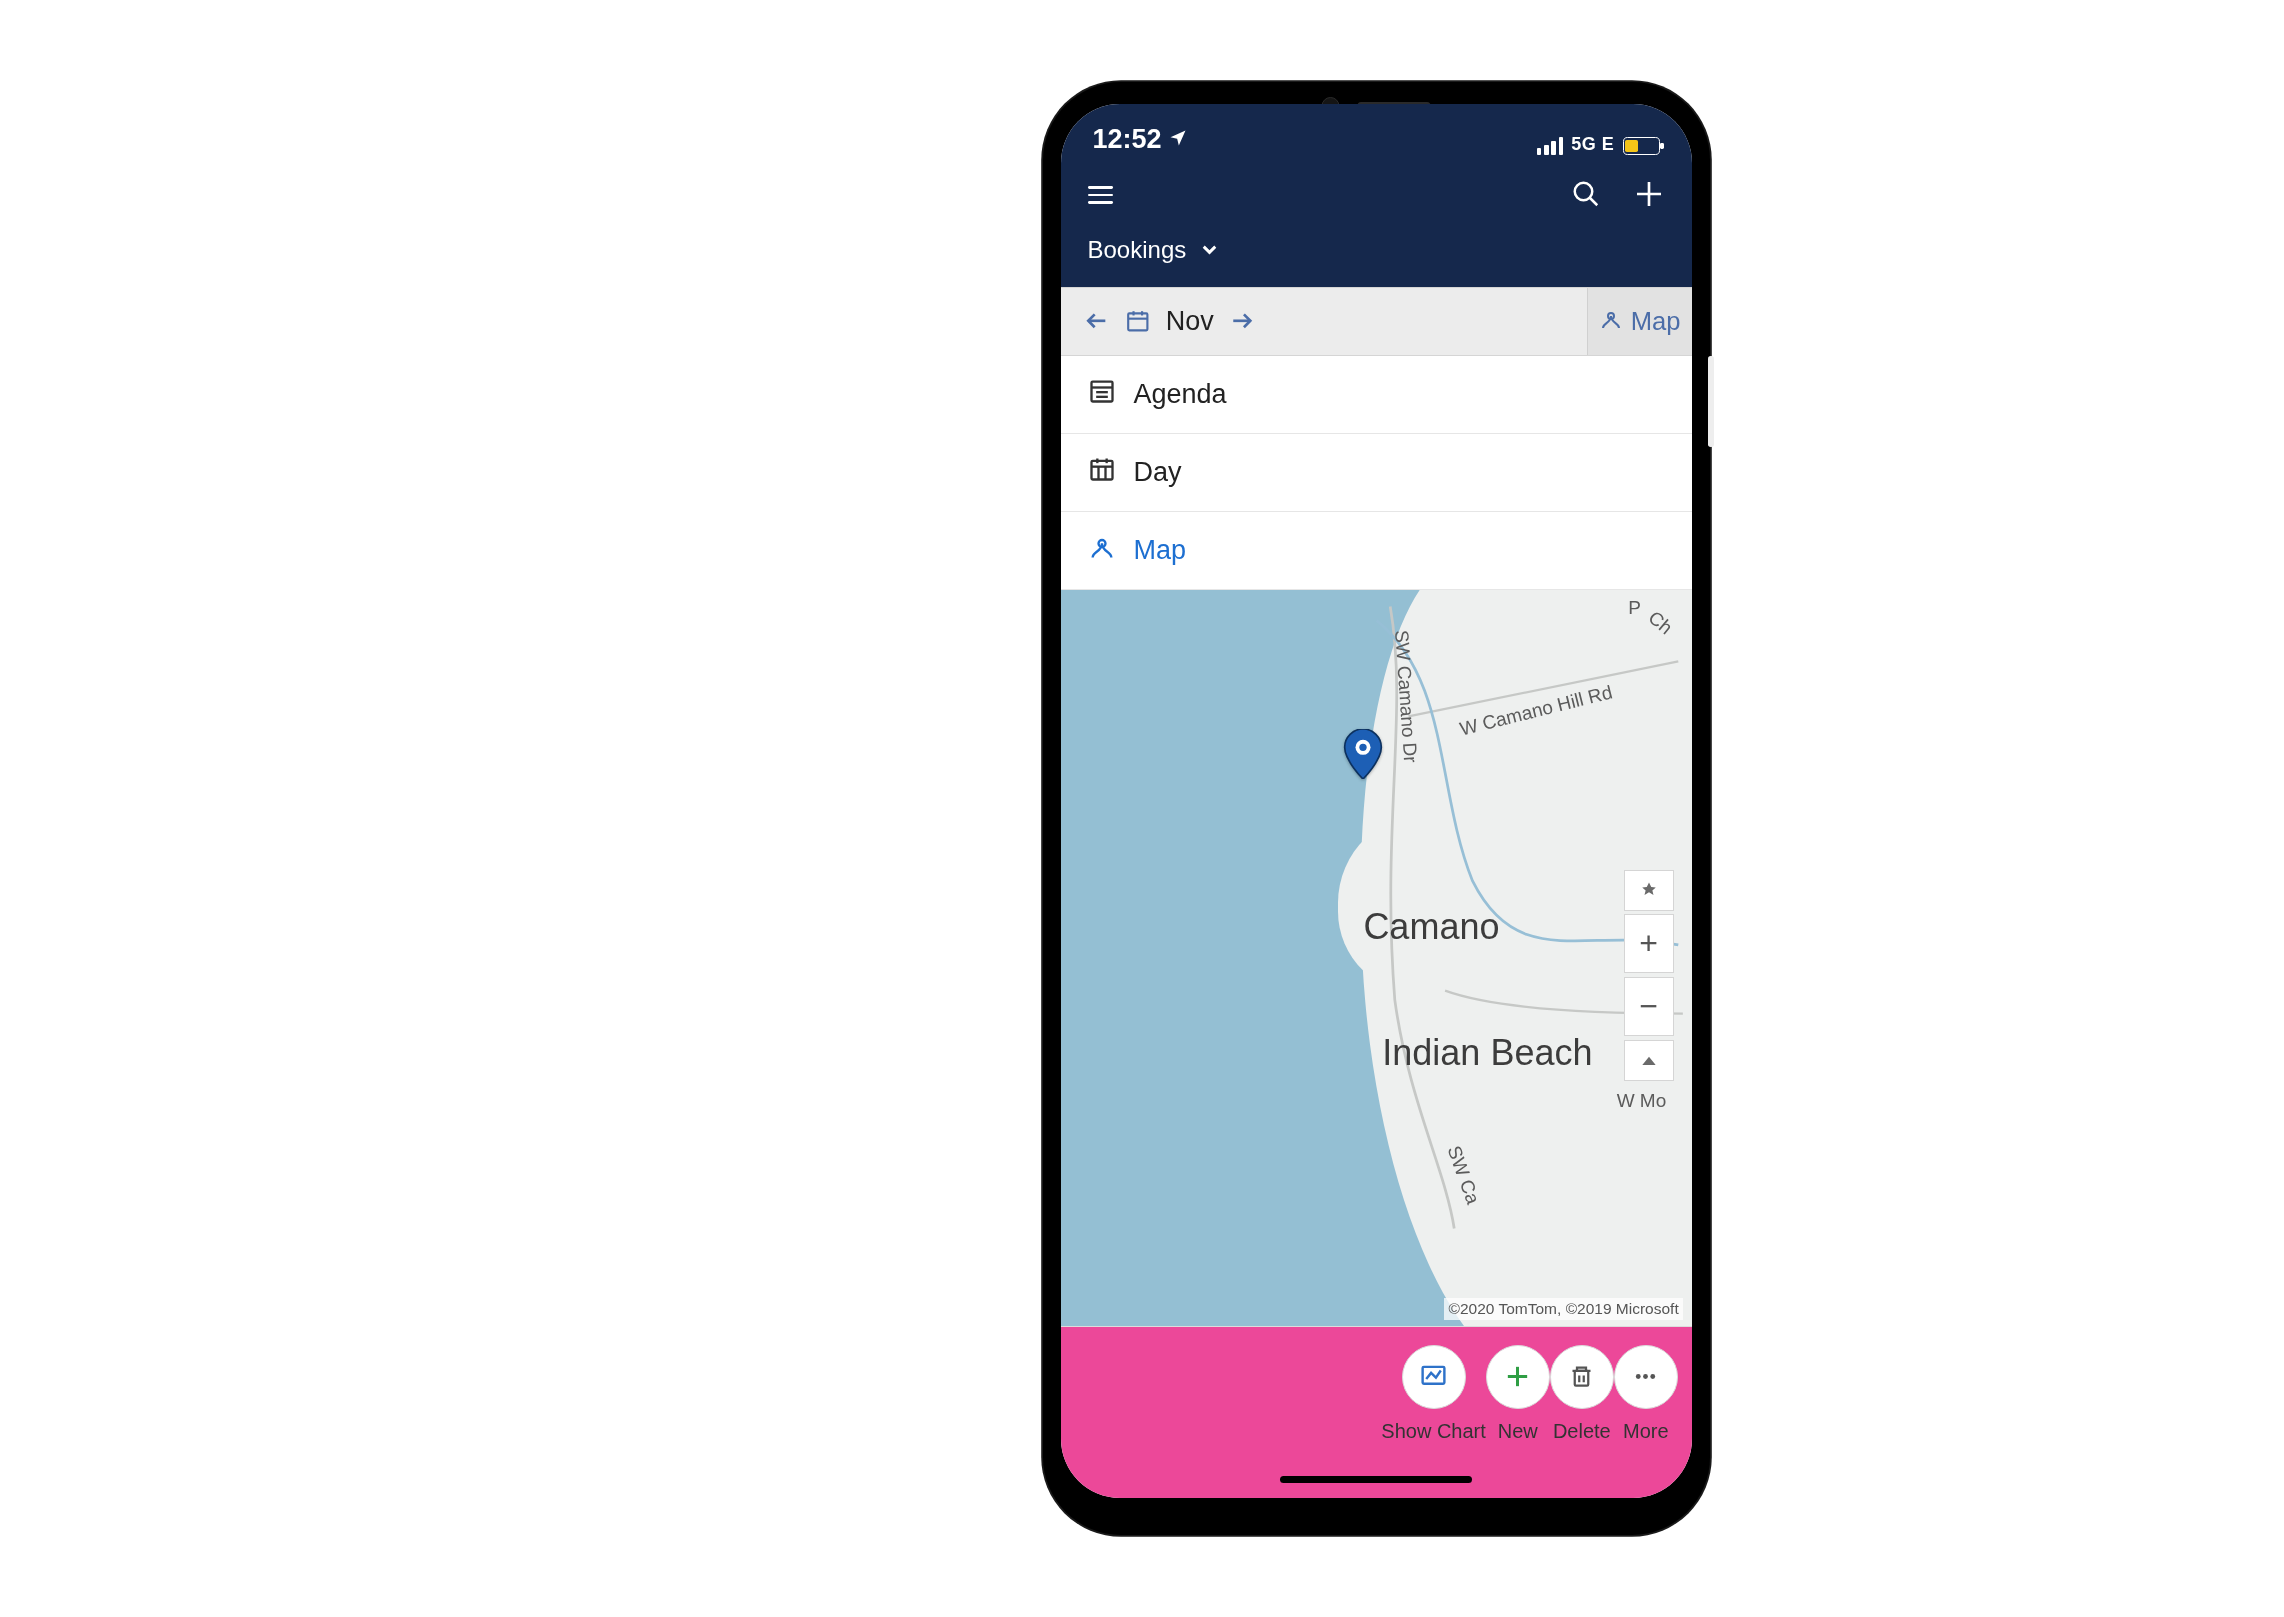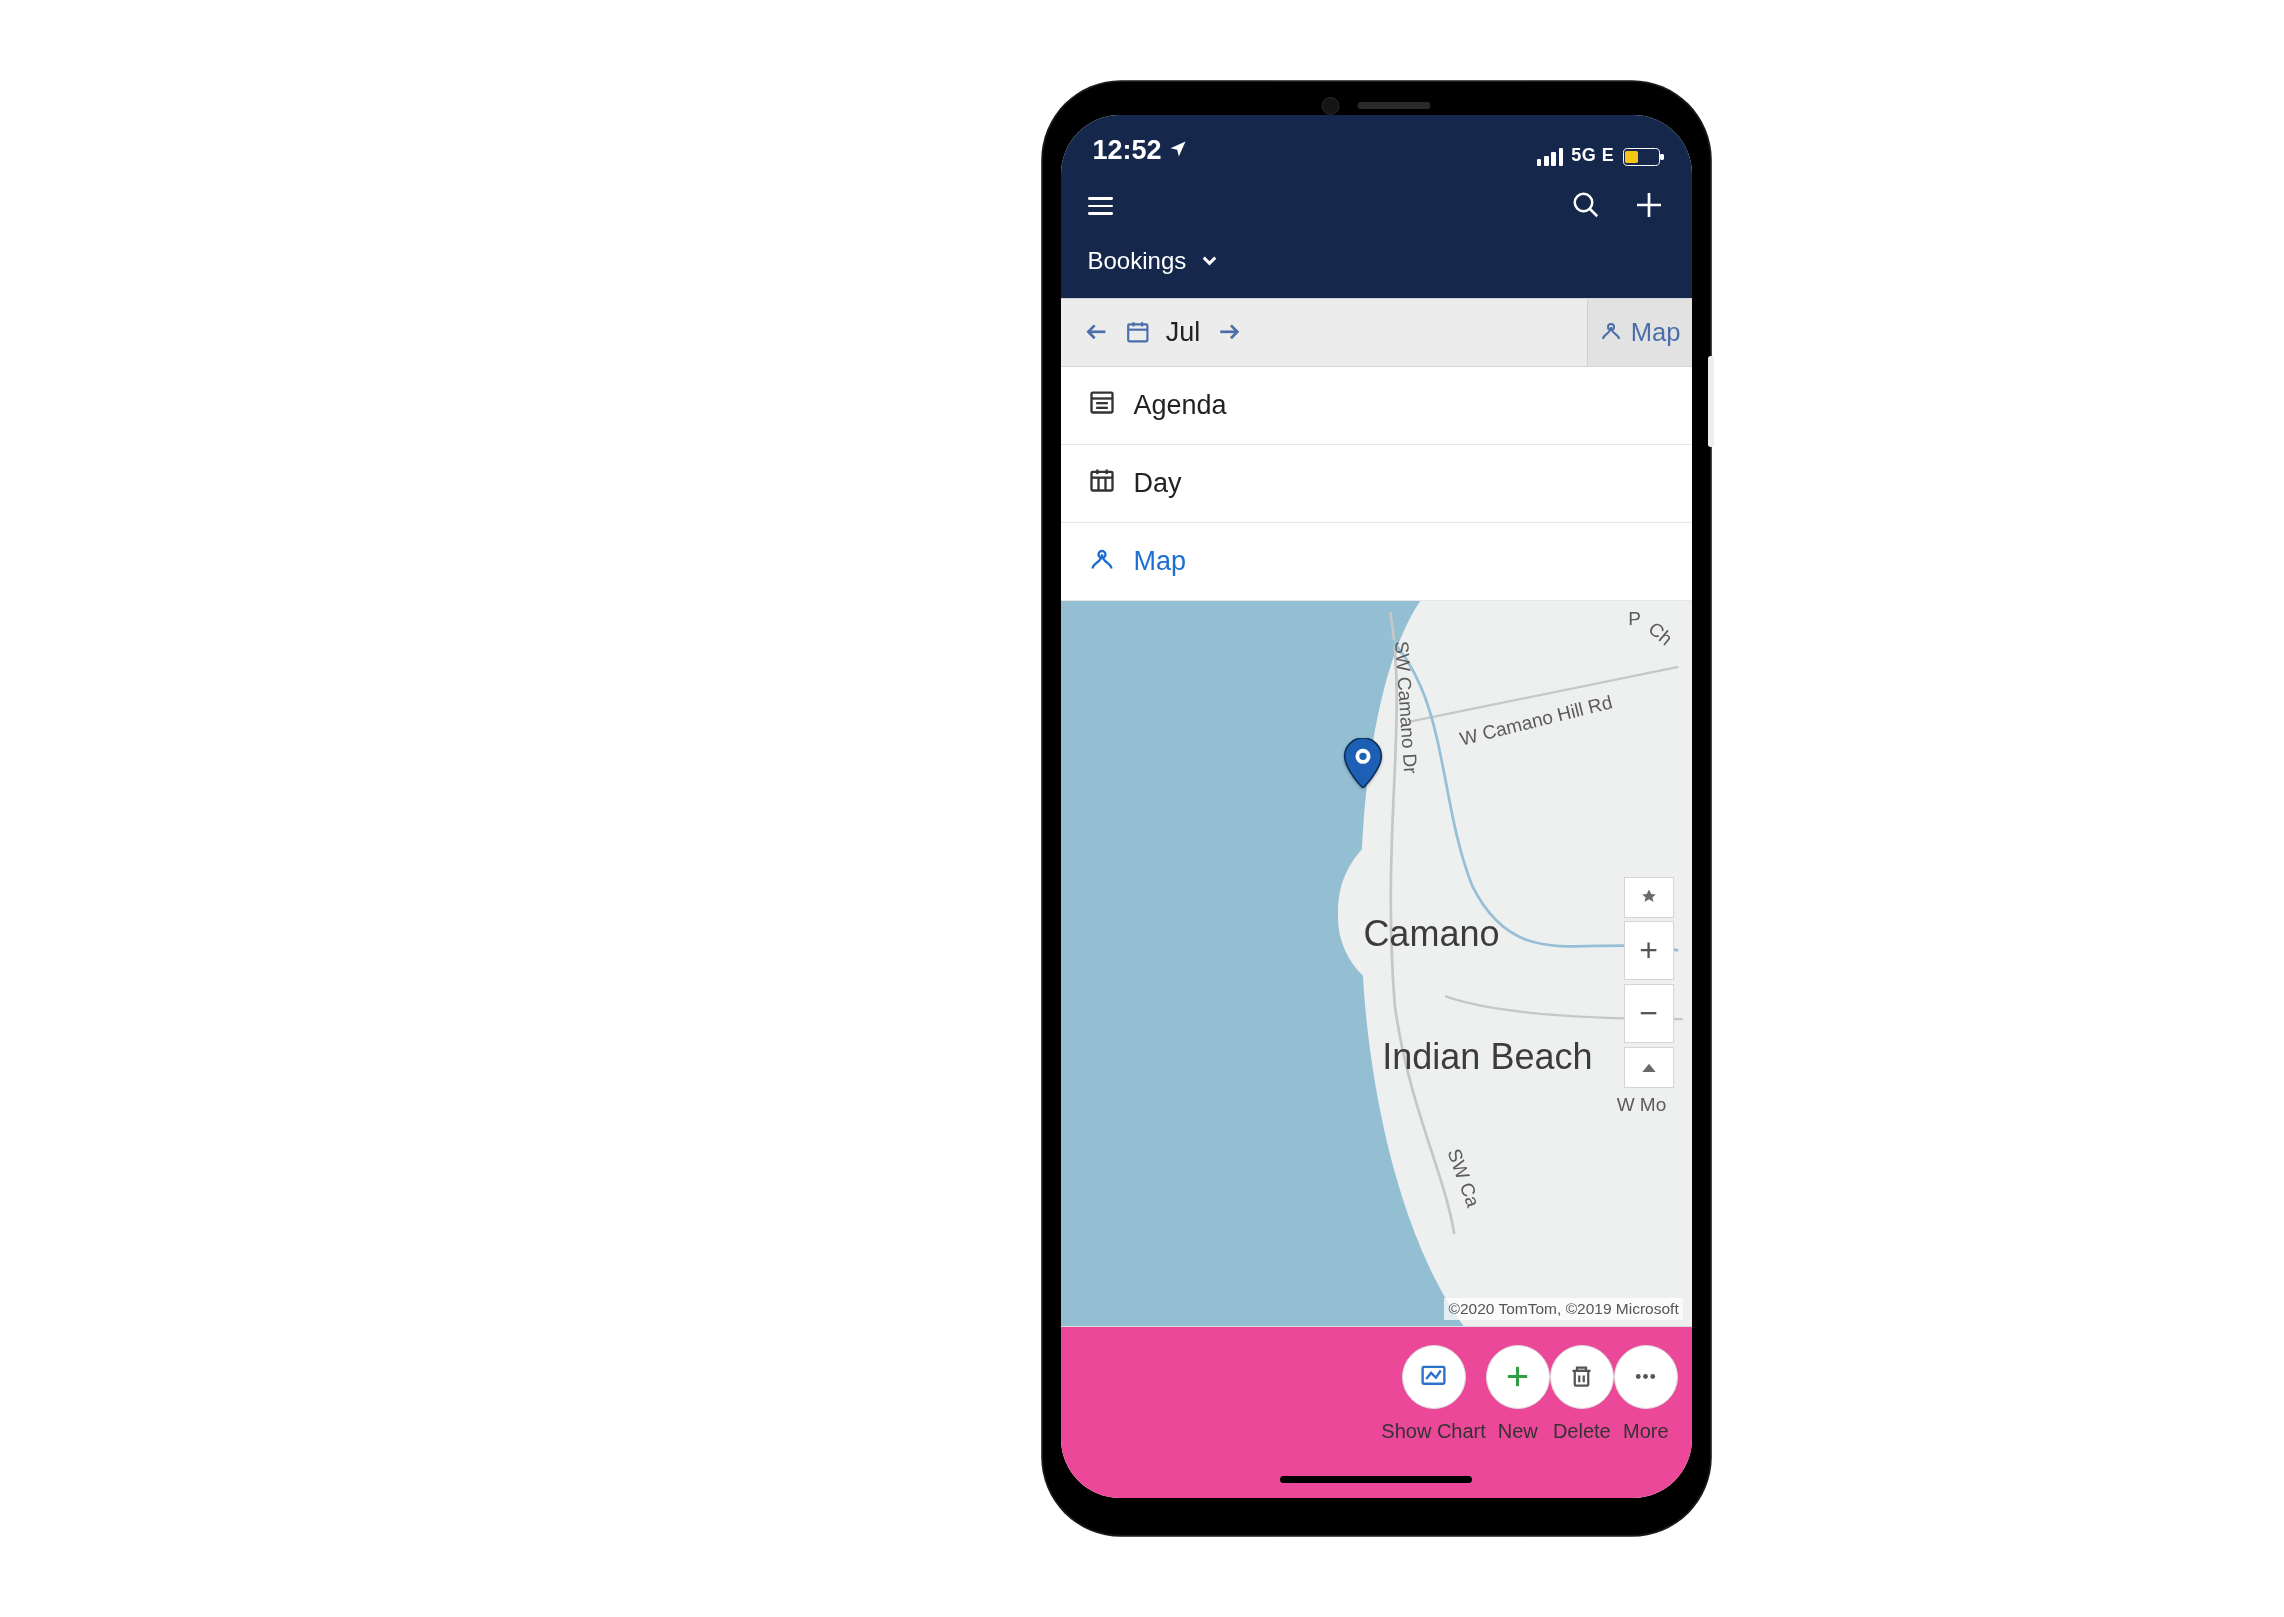--- a/index.html
+++ b/index.html
@@ -10,21 +10,21 @@
     height: 1617px;
     display: flex;
     align-items: center;
     justify-content: center;
   }
   .phone-frame {
     width: 667px;
     height: 1453px;
     background: #000;
     border-radius: 78px;
-    padding: 33px 18px 37px 18px;
+    padding: 22px 18px 37px 18px;
     position: relative;
     box-shadow: 0 0 0 1.8px #1a1a1a;
   }
   .notch {
     position: absolute;
     top: 14.6px;
     left: 50%;
     transform: translateX(-50%);
     display:flex;
     align-items:center;
@@ -250,21 +250,21 @@
             </svg>
         </span>
         <span>
           <svg width="25.6" height="25.6" viewBox="0 0 24 24" fill="none" stroke="#4b6da8" stroke-width="2">
               <rect x="3" y="5" width="18" height="16" rx="1"></rect>
               <line x1="3" y1="10" x2="21" y2="10"></line>
               <line x1="8" y1="3" x2="8" y2="7"></line>
               <line x1="16" y1="3" x2="16" y2="7"></line>
             </svg>
         </span>
-        <span class="month">Jul</span>
+        <span class="month">Nov</span>
         <span>
           <svg width="25.6" height="25.6" viewBox="0 0 24 24" fill="none" stroke="#4b6da8" stroke-width="2.5">
               <line x1="4" y1="12" x2="20" y2="12"></line>
               <polyline points="14 6 20 12 14 18"></polyline>
             </svg>
         </span>
       </div>
       <div class="map-toggle">
         <span>
           <svg width="24" height="24" viewBox="0 0 24 24" fill="none" stroke="#4b6da8" stroke-width="2">

